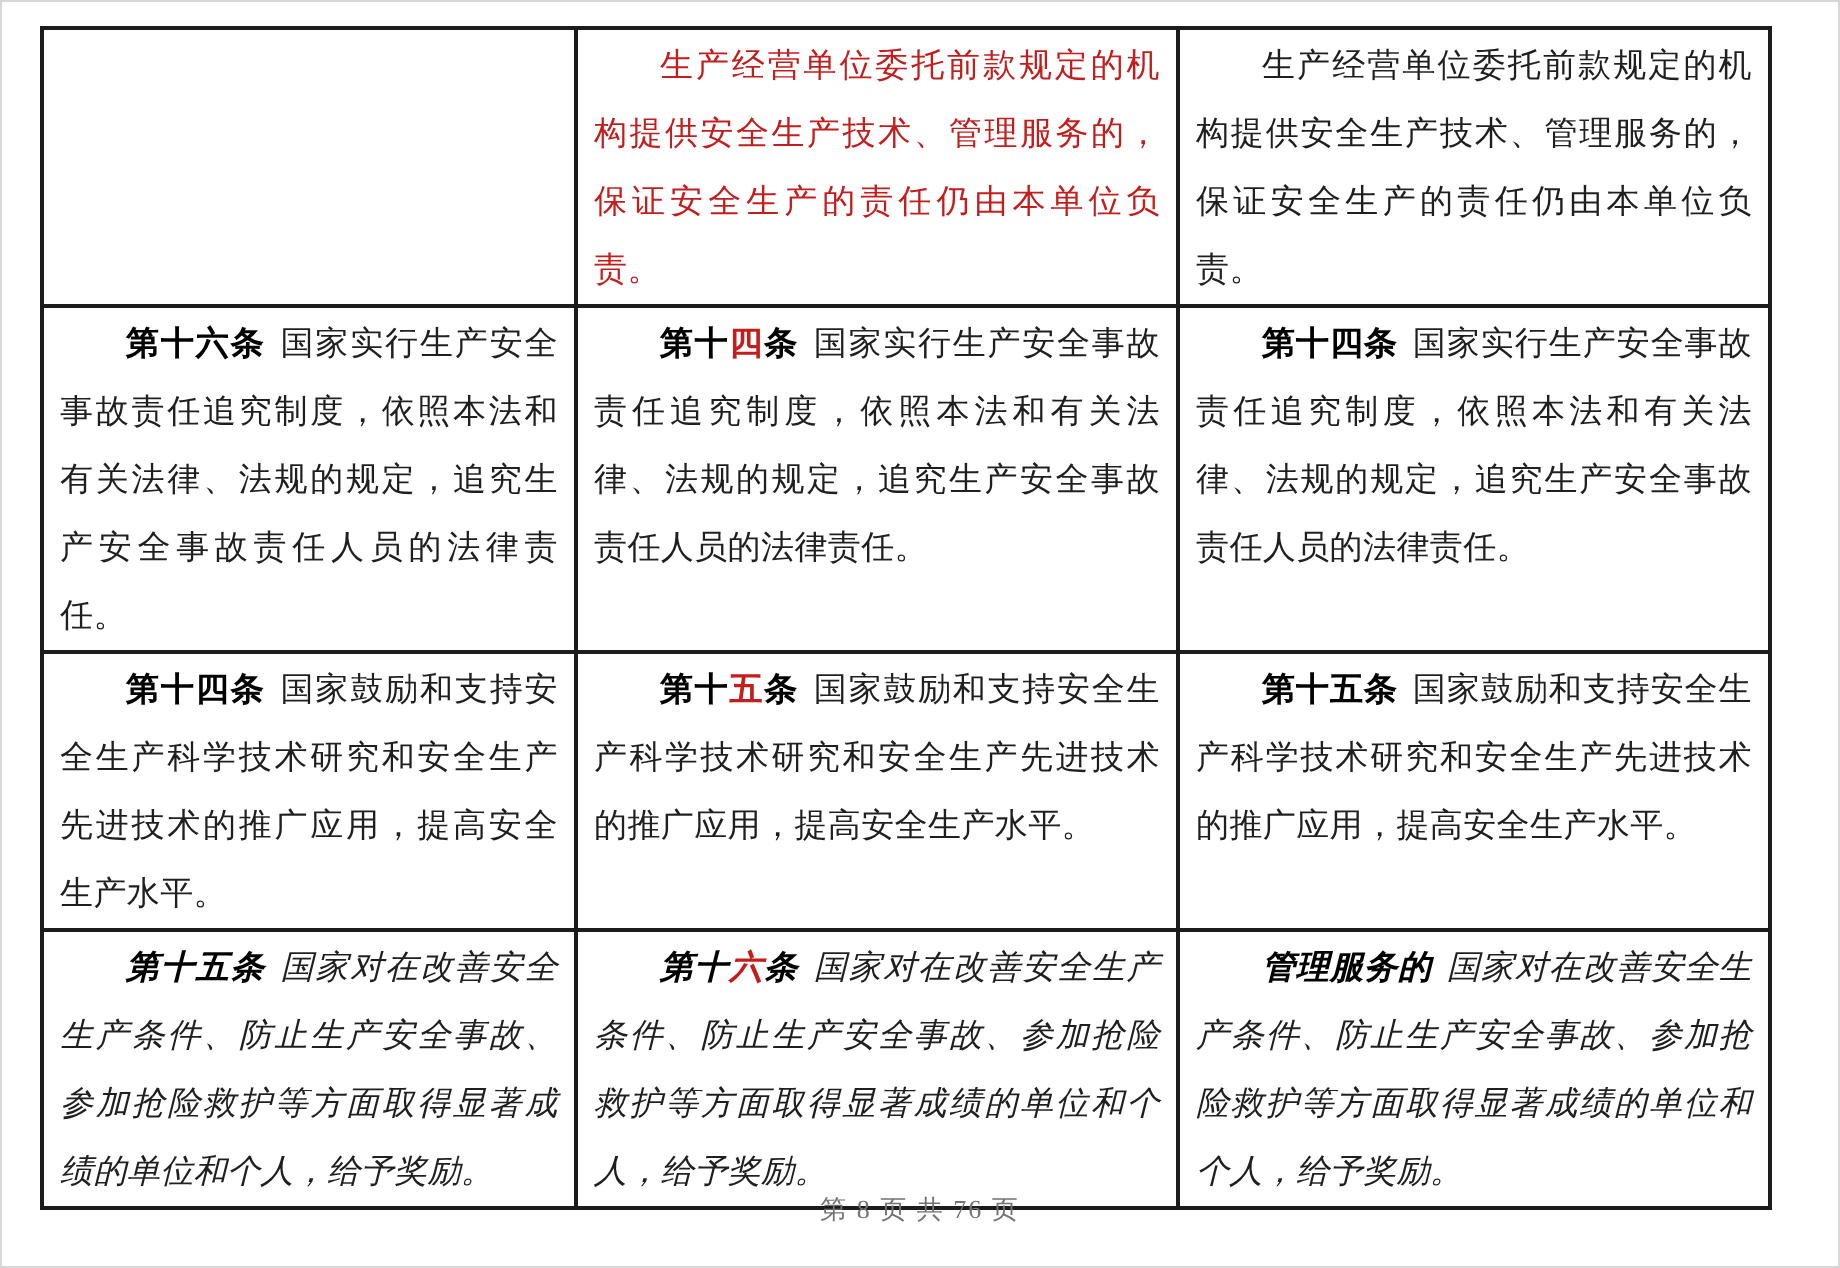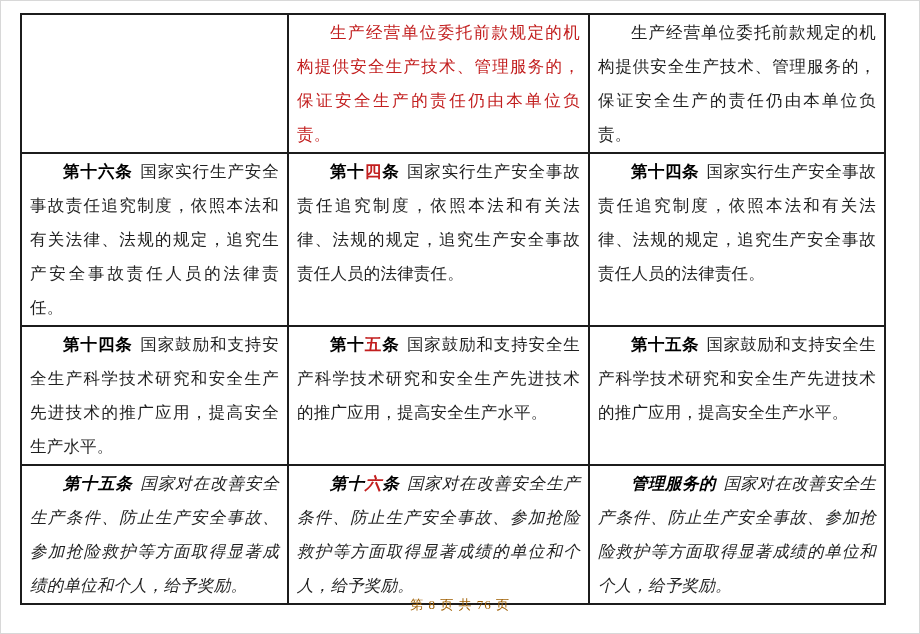--- a/index.html
+++ b/index.html
@@ -47,21 +47,21 @@
   }
   .head .red-char { color: #c21e1e; }
   td.red-body .para, td.red-body .head { color: #c21e1e; }
   .footer {
     position: absolute;
     left: 0;
     top: 595px;
     width: 100%;
     text-align: center;
     font-size: 13px;
-    color: #a16207;
+    color: #737373;
     letter-spacing: 1px;
   }
 </style>
 </head>
 <body>
 
 <div class="page">
 
   <table class="doc-table">
     <colgroup>

